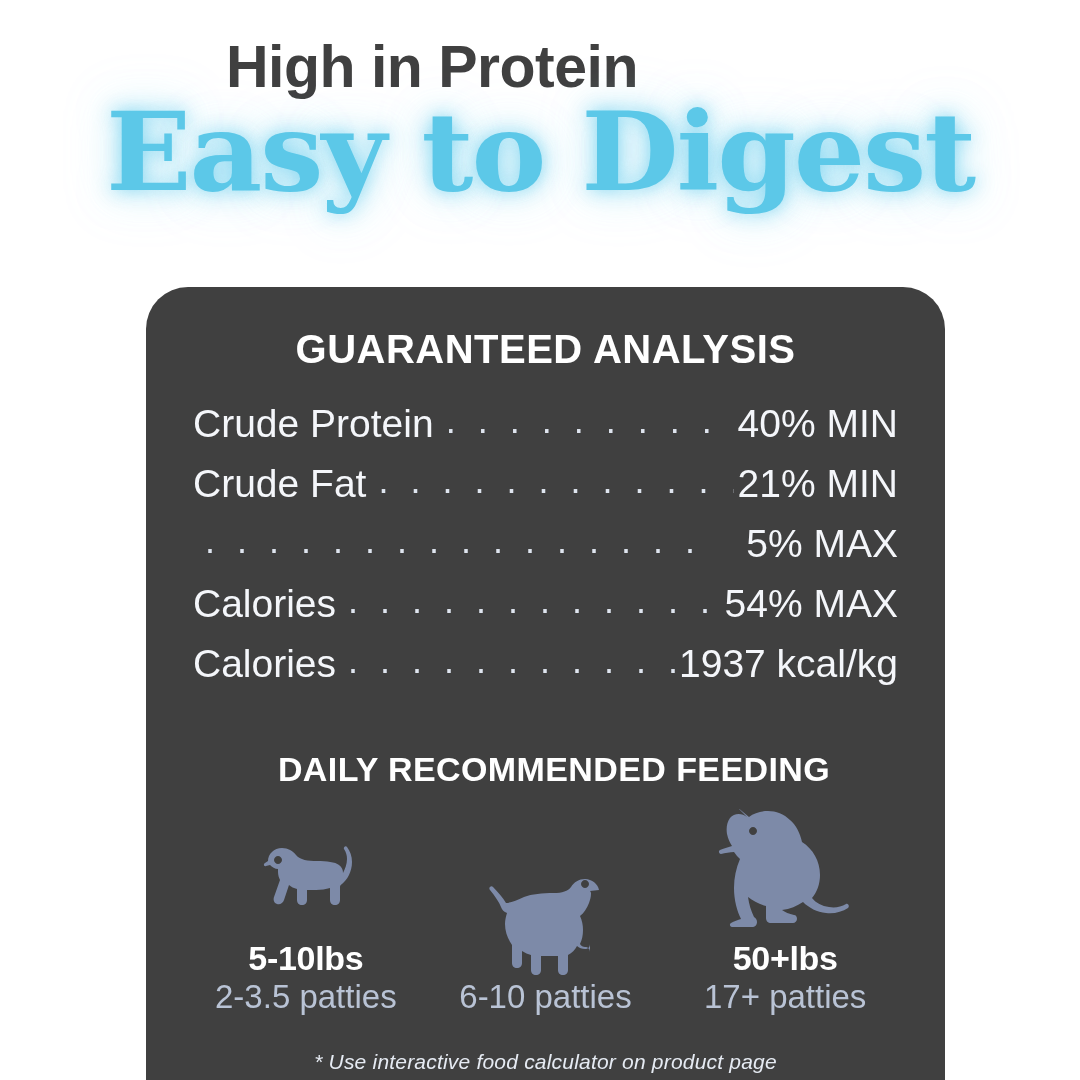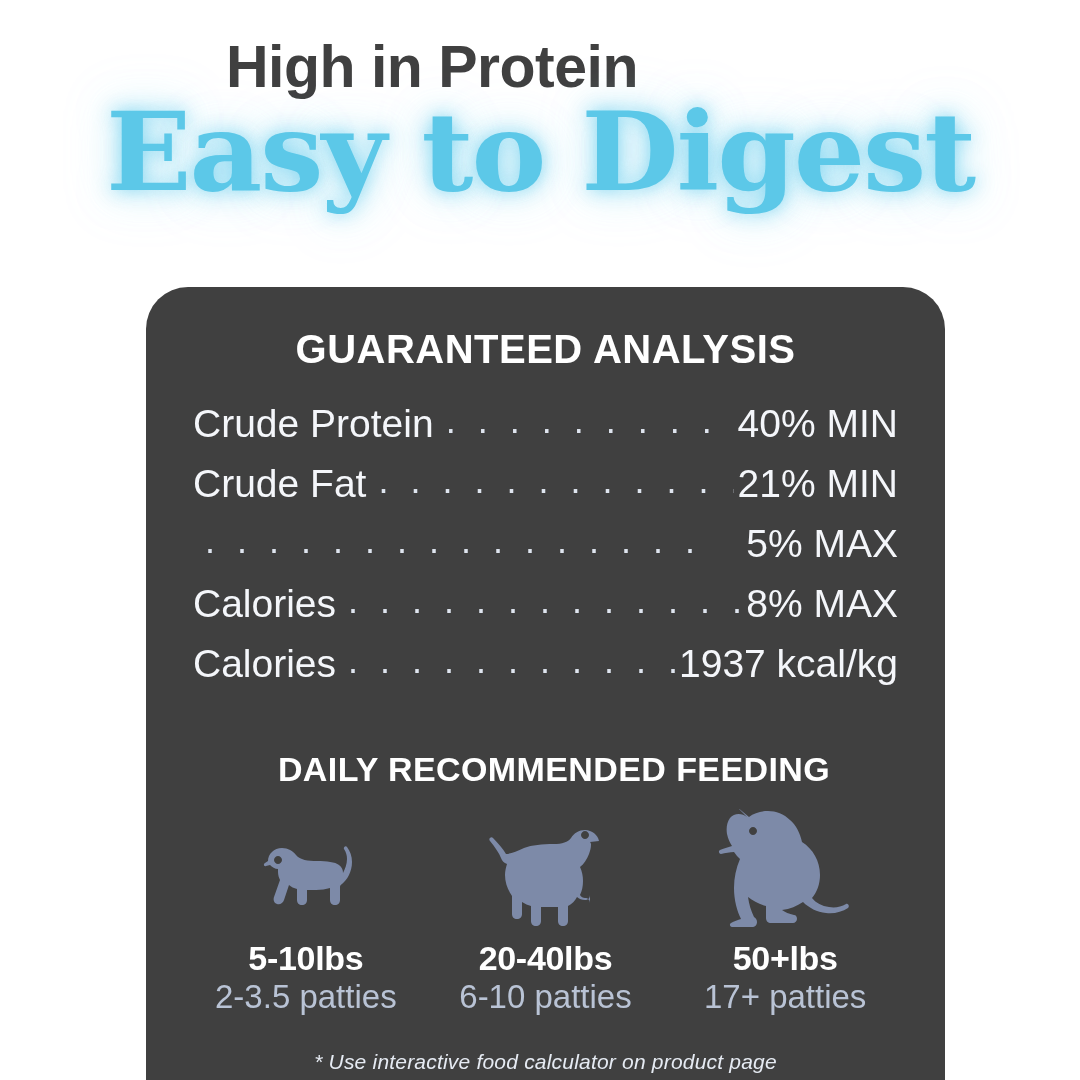--- a/index.html
+++ b/index.html
@@ -192,21 +192,21 @@
     </div>
 
     <div class="analysis-row">
       <span class="an-dots">. . . . . . . . . . . . . . . .</span>
       <span class="an-value">5% MAX</span>
     </div>
 
     <div class="analysis-row">
       <span class="an-label">Calories</span>
       <span class="an-dots">. . . . . . . . . . . . . . . . . .</span>
-      <span class="an-value">8% MAX</span>
+      <span class="an-value">54% MAX</span>
     </div>
 
     <div class="analysis-row">
       <span class="an-label">Calories</span>
       <span class="an-dots">. . . . . . . . . . . . . . . .</span>
       <span class="an-value">1937 kcal/kg</span>
     </div>
 
   </div>
 
@@ -223,21 +223,20 @@
       <div class="feed-weight">5-10lbs</div>
       <div class="feed-amount">2-3.5 patties</div>
     </div>
 
     <div class="feed-col">
       <div class="feed-icon">
         <svg width="118" height="110" viewBox="0 0 118 110" aria-hidden="true">
           <path fill="#7d8aa8" d="M112 22c-1-6-7-11-14-11-6 0-11 3-14 8-3 4-9 6-17 6-12 0-22 1-30 4-7 3-13 6-18 6-3-5-8-11-13-16-2-2-5 1-3 3 5 6 9 12 11 17 1 3 3 5 6 6-1 3-2 7-2 11 0 8 3 15 7 21v18c0 3 2 5 5 5s5-2 5-5V83c3 2 6 3 9 4v15c0 3 2 5 5 5s5-2 5-5V88h17v14c0 3 2 5 5 5s5-2 5-5V87c4-2 7-5 9-9 2 2 5 3 8 3 3 0 5-2 5-5V84c0-3-2-5-5-5-2 0-4-1-5-3 2-4 3-9 3-14 0-5-1-10-3-14 4-3 7-8 9-13 1-3 2-6 2-9 0-1 0-2-1-3zM98 20c-2 0-4-2-4-4s2-4 4-4 4 2 4 4-2 4-4 4z"></path>
         </svg>
       </div>
-      <div class="feed-weight">20-40lbs</div>
       <div class="feed-amount">6-10 patties</div>
     </div>
 
     <div class="feed-col">
       <div class="feed-icon">
         <svg width="140" height="120" viewBox="0 0 140 120" aria-hidden="true">
           <path fill="#7d8aa8" d="M32 8c-5-4-13-4-17 1-3 4-4 10-3 16 1 5 3 9 5 12-4 1-9 3-12 4-2 1-1 4 1 4 4-1 9-2 13-2 2 3 4 5 6 7-4 9-6 19-6 29 0 12 3 23 7 31-3 1-7 2-10 4-2 1-1 4 1 4h20c3 0 5-2 5-5 0-2-1-4-3-5-3-6-5-13-6-20 5 4 11 7 18 9v12c0 3 2 5 5 5h22c2 0 4-2 4-4s-1-4-3-4c-5-1-9-3-12-5 8-1 15-4 21-8 6 6 14 10 23 11 8 1 16-1 22-5 2-2 0-5-2-4-5 3-11 4-17 3-7-1-13-4-17-9 5-6 8-14 8-23 0-14-7-26-18-33-2-9-6-17-12-22-6-6-14-9-22-9-7 0-14 2-19 6l-12-10zm6 18c-2 0-4-2-4-4s2-4 4-4 4 2 4 4-2 4-4 4z"></path>
         </svg>
       </div>
       <div class="feed-weight">50+lbs</div>

